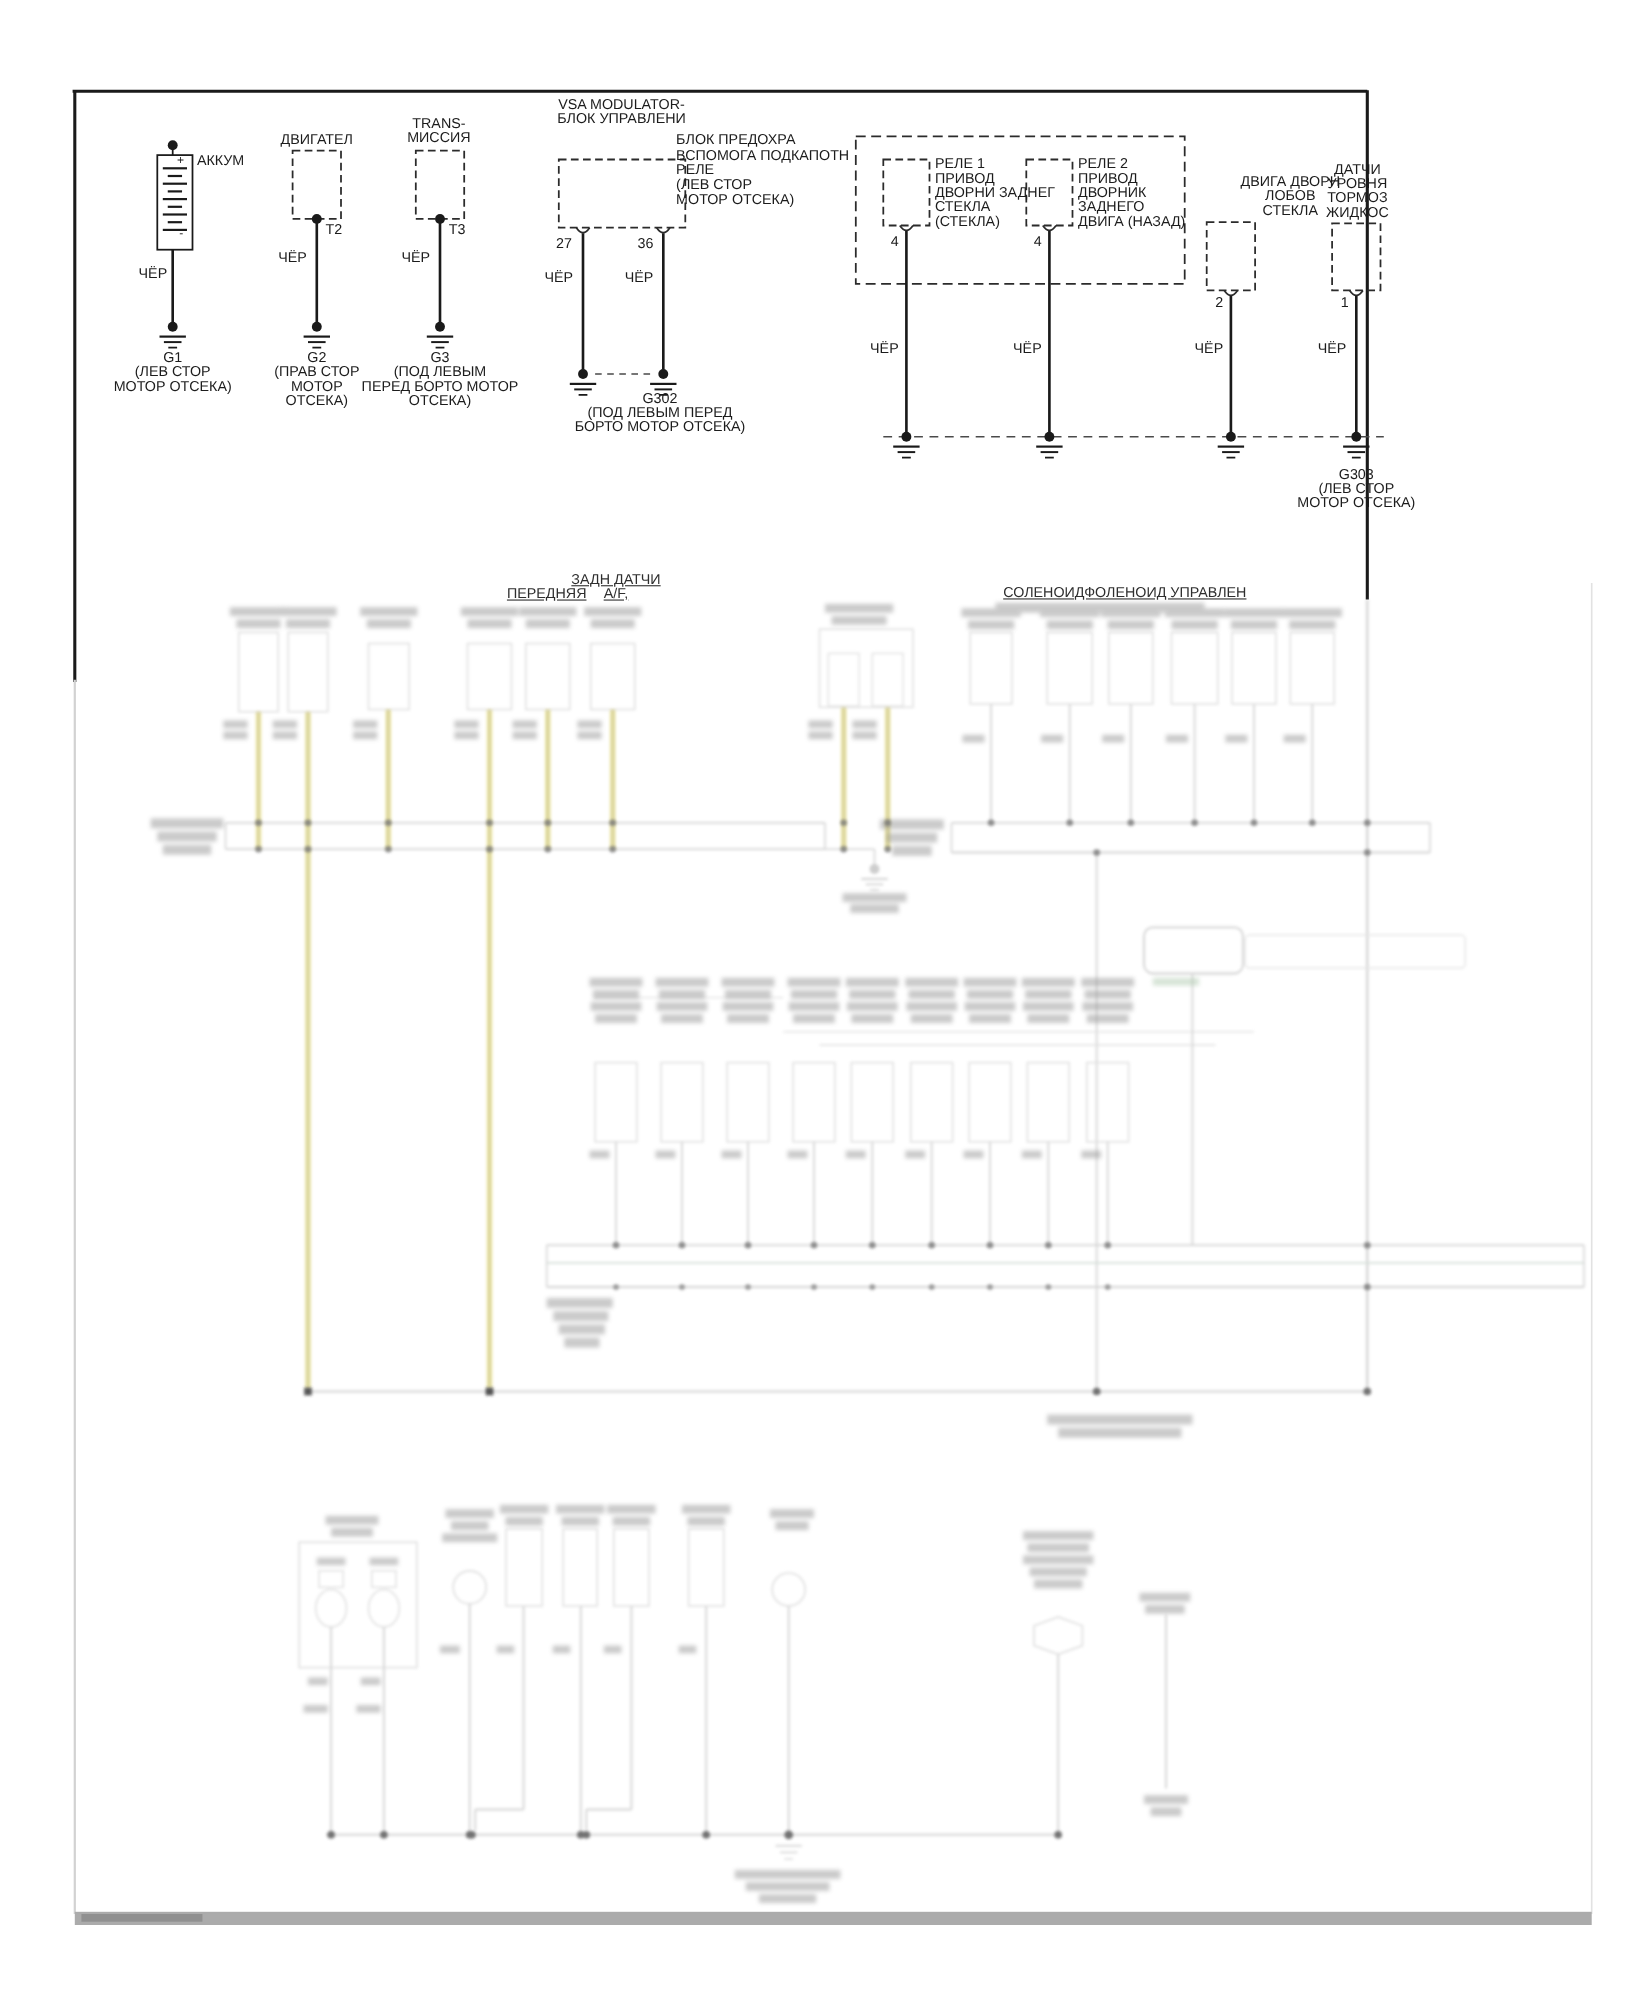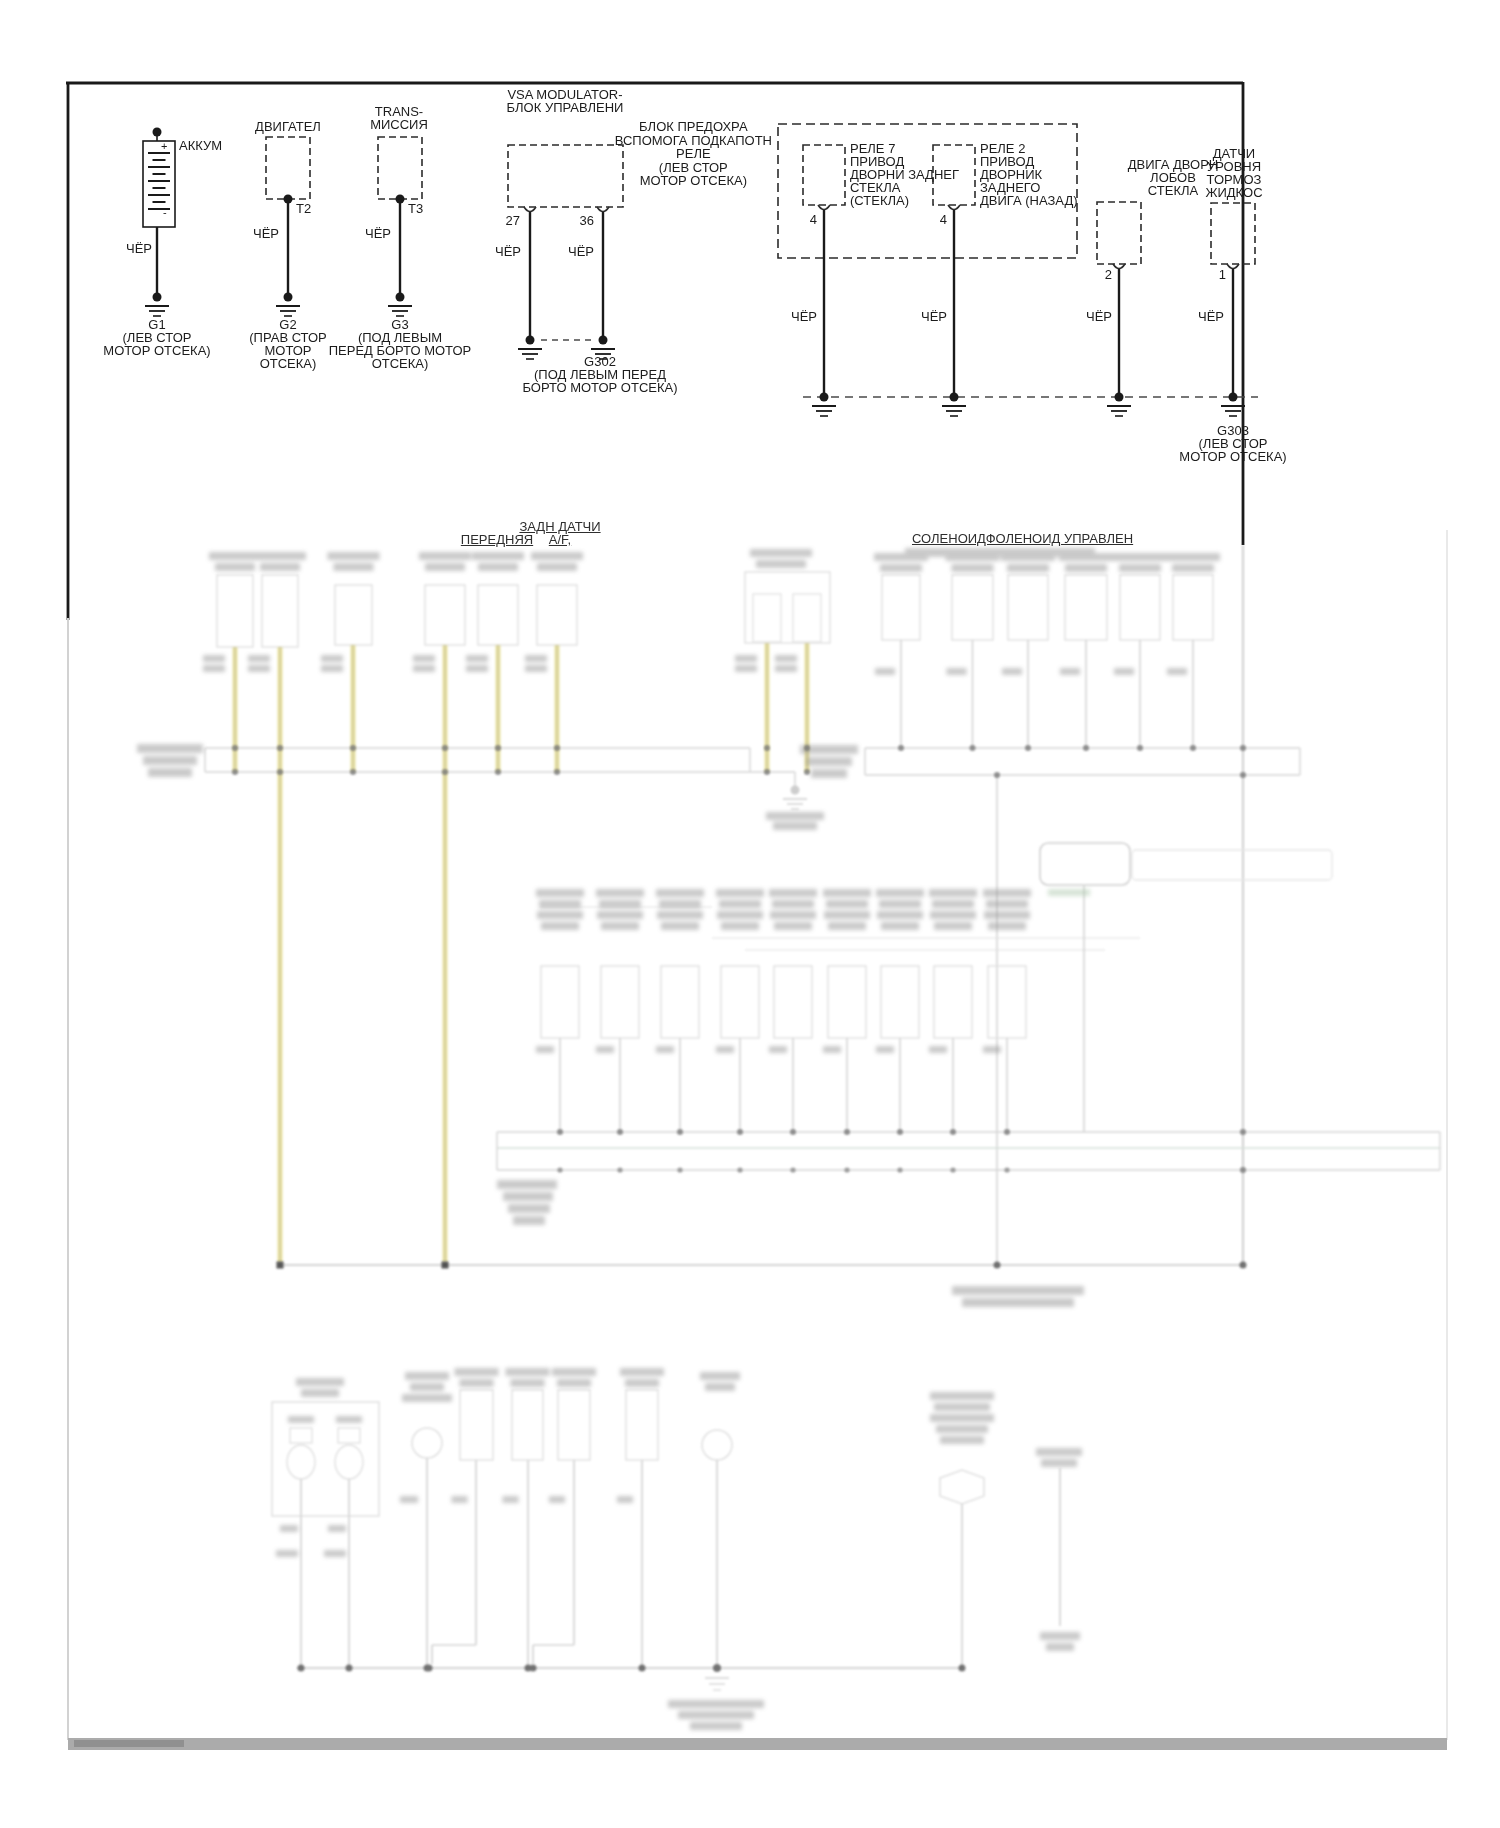--- a/index.html
+++ b/index.html
@@ -1,21 +1,21 @@
 <!DOCTYPE html>
 <html><head>
 <meta charset="utf-8">
 <style>
   html,body{margin:0;padding:0;background:#fff;}
   .page{position:relative;width:1500px;height:1828px;background:#ffffff;overflow:hidden;
         font-family:"Liberation Sans",sans-serif;}
   svg{position:absolute;left:0;top:0;}
   .lbl{position:absolute;font-size:13px;line-height:13px;color:#1c1c1c;white-space:nowrap;}
   .c{transform:translateX(-50%);text-align:center;}
-  .r{transform:translateX(-100%);text-align:center;}
+  .r{transform:translateX(-100%);text-align:left;}
   .hdr{color:#2e2e2e;text-decoration:underline;}
   .sm{font-size:11px;}
 </style>
 </head>
 <body>
 
 <div class="page">
 
 <svg width="1500" height="1828" viewBox="0 0 1500 1828">
   <g stroke="#1a1a1a" fill="none" stroke-width="2.8">
@@ -518,21 +518,21 @@
 
 <div class="lbl r" style="left:772px;top:120px;line-height:13.5px">
   <div>БЛОК ПРЕДОХРА</div>
   <div>ВСПОМОГА ПОДКАПОТН</div>
   <div>РЕЛЕ</div>
   <div>(ЛЕВ СТОР</div>
   <div>МОТОР ОТСЕКА)</div>
 </div>
 
 <div class="lbl" style="left:850px;top:142px">
-  <div>РЕЛЕ 7</div>
+  <div>РЕЛЕ 1</div>
   <div>ПРИВОД</div>
   <div>ДВОРНИ ЗАДНЕГ</div>
   <div>СТЕКЛА</div>
   <div>(СТЕКЛА)</div>
 </div>
 <div class="lbl r" style="left:817px;top:213px">4</div>
 <div class="lbl r" style="left:817px;top:310px">ЧЁР</div>
 
 <div class="lbl" style="left:980px;top:142px">
   <div>РЕЛЕ 2</div>

